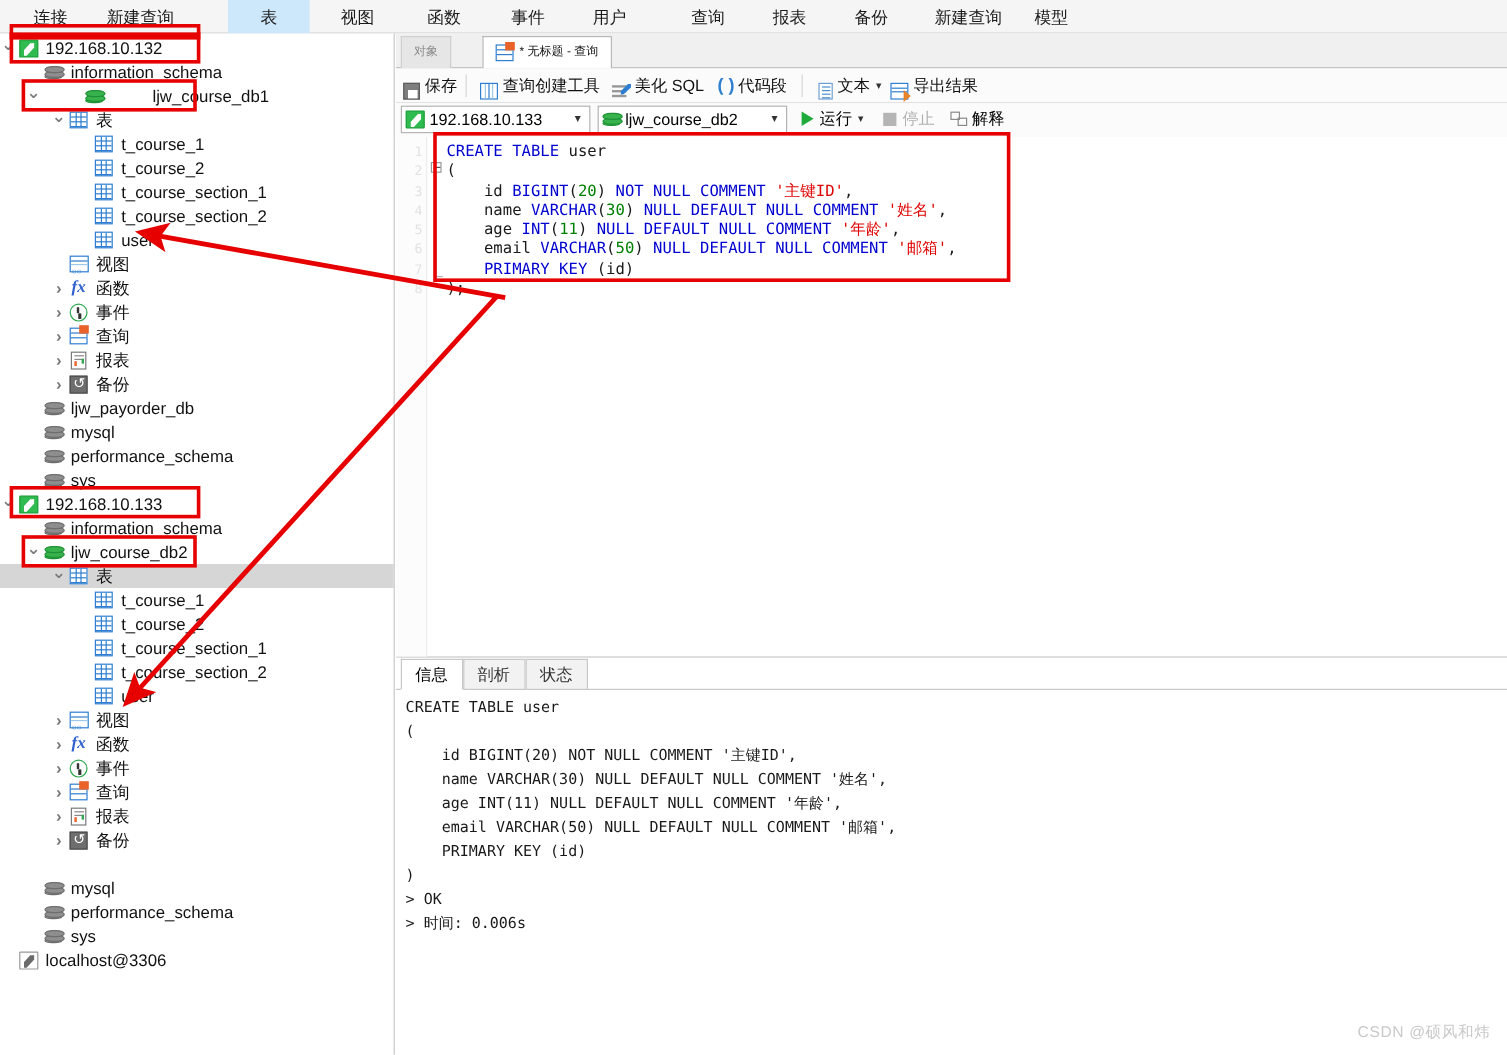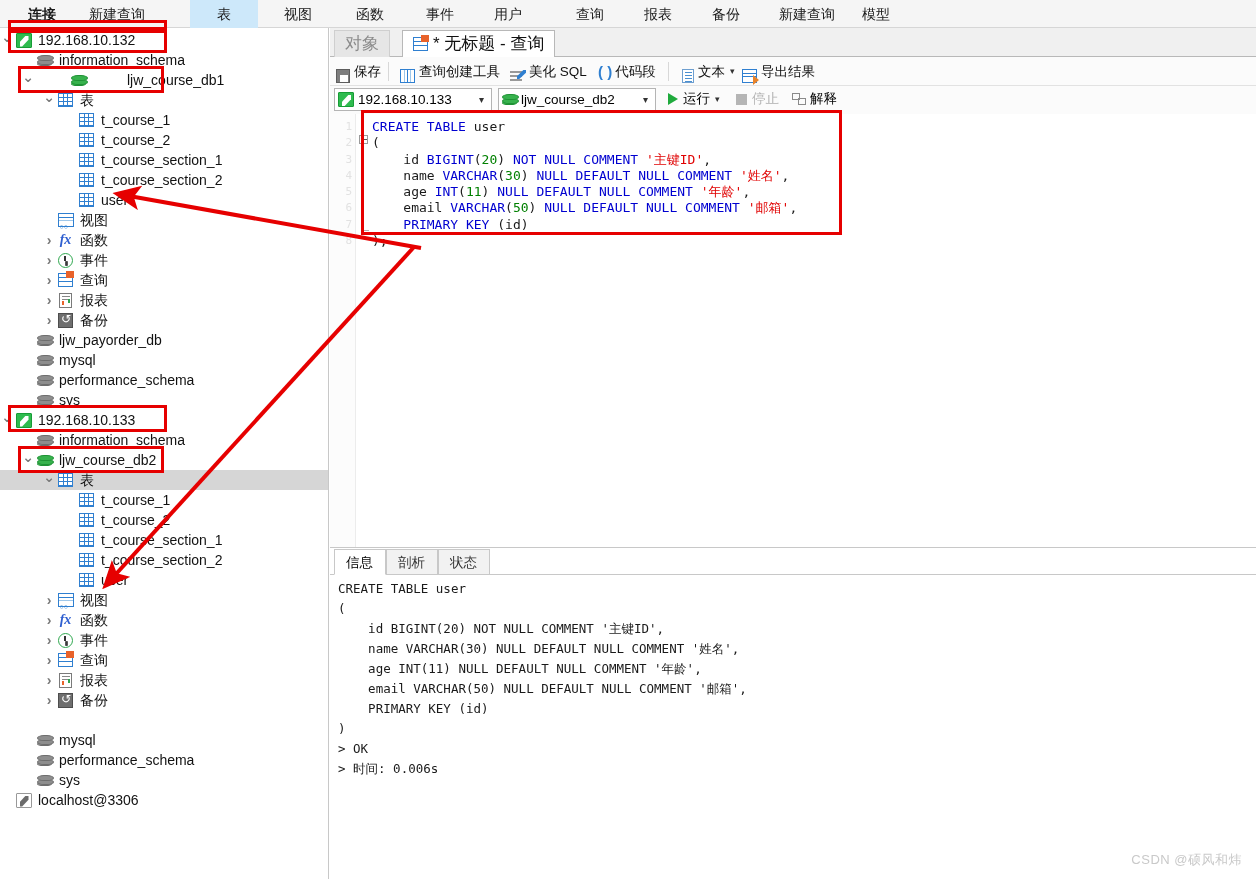--- a/index.html
+++ b/index.html
@@ -118,21 +118,21 @@
 
   
   #right { position: absolute; left: 330px; top: 28px; width: 926px; height: 851px; background: #fff; }
 
   #tabstrip {
     position: absolute; left: 0; top: 0; width: 926px; height: 29px;
     background: #f0f0f0; border-bottom: 1px solid #b8b8b8;
   }
   .pane-tab {
     position: absolute; top: 2px; height: 27px; line-height: 26px;
-    font-size: 17px; padding: 0 10px; border: 1px solid #cfcfcf;
+    font-size: 10px; padding: 0 10px; border: 1px solid #cfcfcf;
     border-bottom: none; background: #e6e6e6; color: #8b8b8b;
     display: flex; align-items: center; white-space: nowrap;
   }
   .pane-tab.active { background: #ffffff; color: #111; border-color: #b8b8b8; }
   .tabicon { width: 15px; height: 14px; margin-right: 5px; flex: 0 0 15px; }
 
   #toolbar {
     position: absolute; left: 0; top: 29px; width: 926px; height: 29px;
     background: #fbfbfb; border-bottom: 1px solid #e2e2e2;
   }
@@ -230,21 +230,21 @@
 
   #watermark {
     position: absolute; right: 14px; bottom: 10px;
     font-size: 13px; color: #c9c9c9; letter-spacing: .5px;
   }
 </style>
 </head>
 <body>
 
 <div id="menubar">
-    <div class="menu-item" style="left: 12px; width: 60px; font-weight: bold;">连接</div>
+    <div class="menu-item" style="left: 12px; width: 60px;">连接</div>
     <div class="menu-item" style="left: 74px; width: 86px;">新建查询</div>
     <div class="menu-item active" style="left: 190px; width: 68px;">表</div>
     <div class="menu-item" style="left: 268px; width: 60px;">视图</div>
     <div class="menu-item" style="left: 340px; width: 60px;">函数</div>
     <div class="menu-item" style="left: 410px; width: 60px;">事件</div>
     <div class="menu-item" style="left: 478px; width: 60px;">用户</div>
     <div class="menu-item" style="left: 560px; width: 60px;">查询</div>
     <div class="menu-item" style="left: 628px; width: 60px;">报表</div>
     <div class="menu-item" style="left: 696px; width: 60px;">备份</div>
     <div class="menu-item" style="left: 764px; width: 86px;">新建查询</div>

